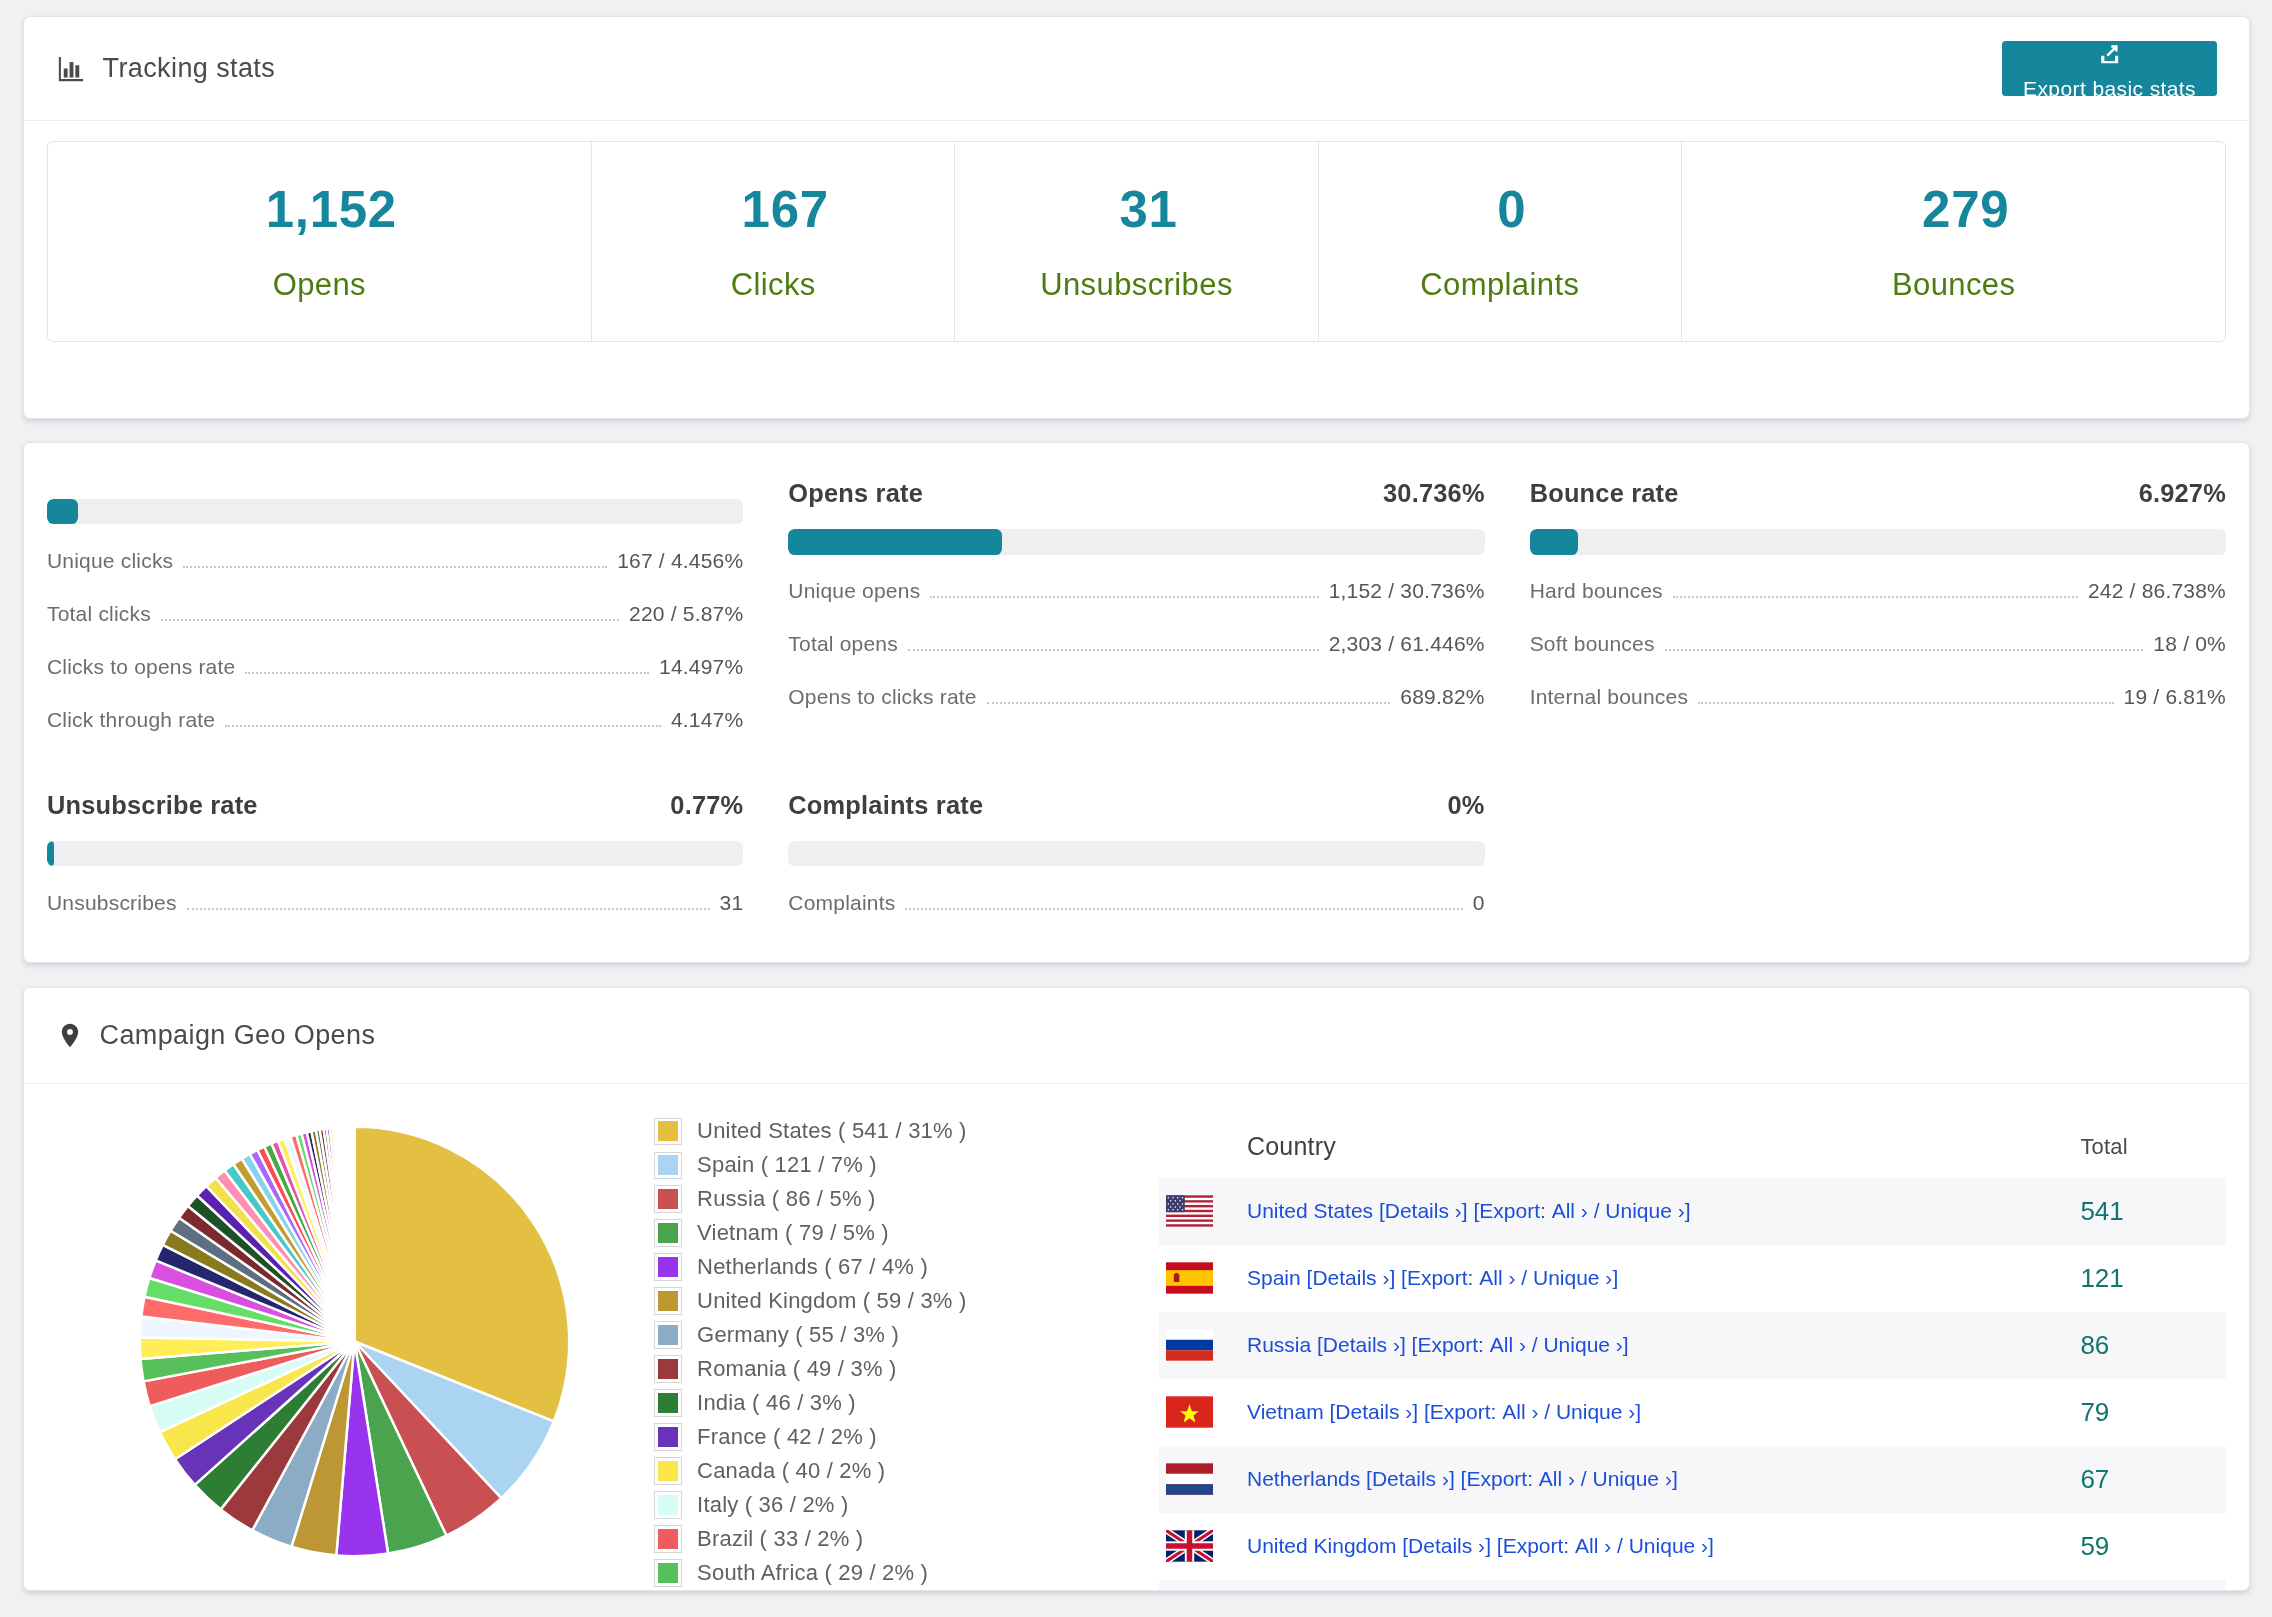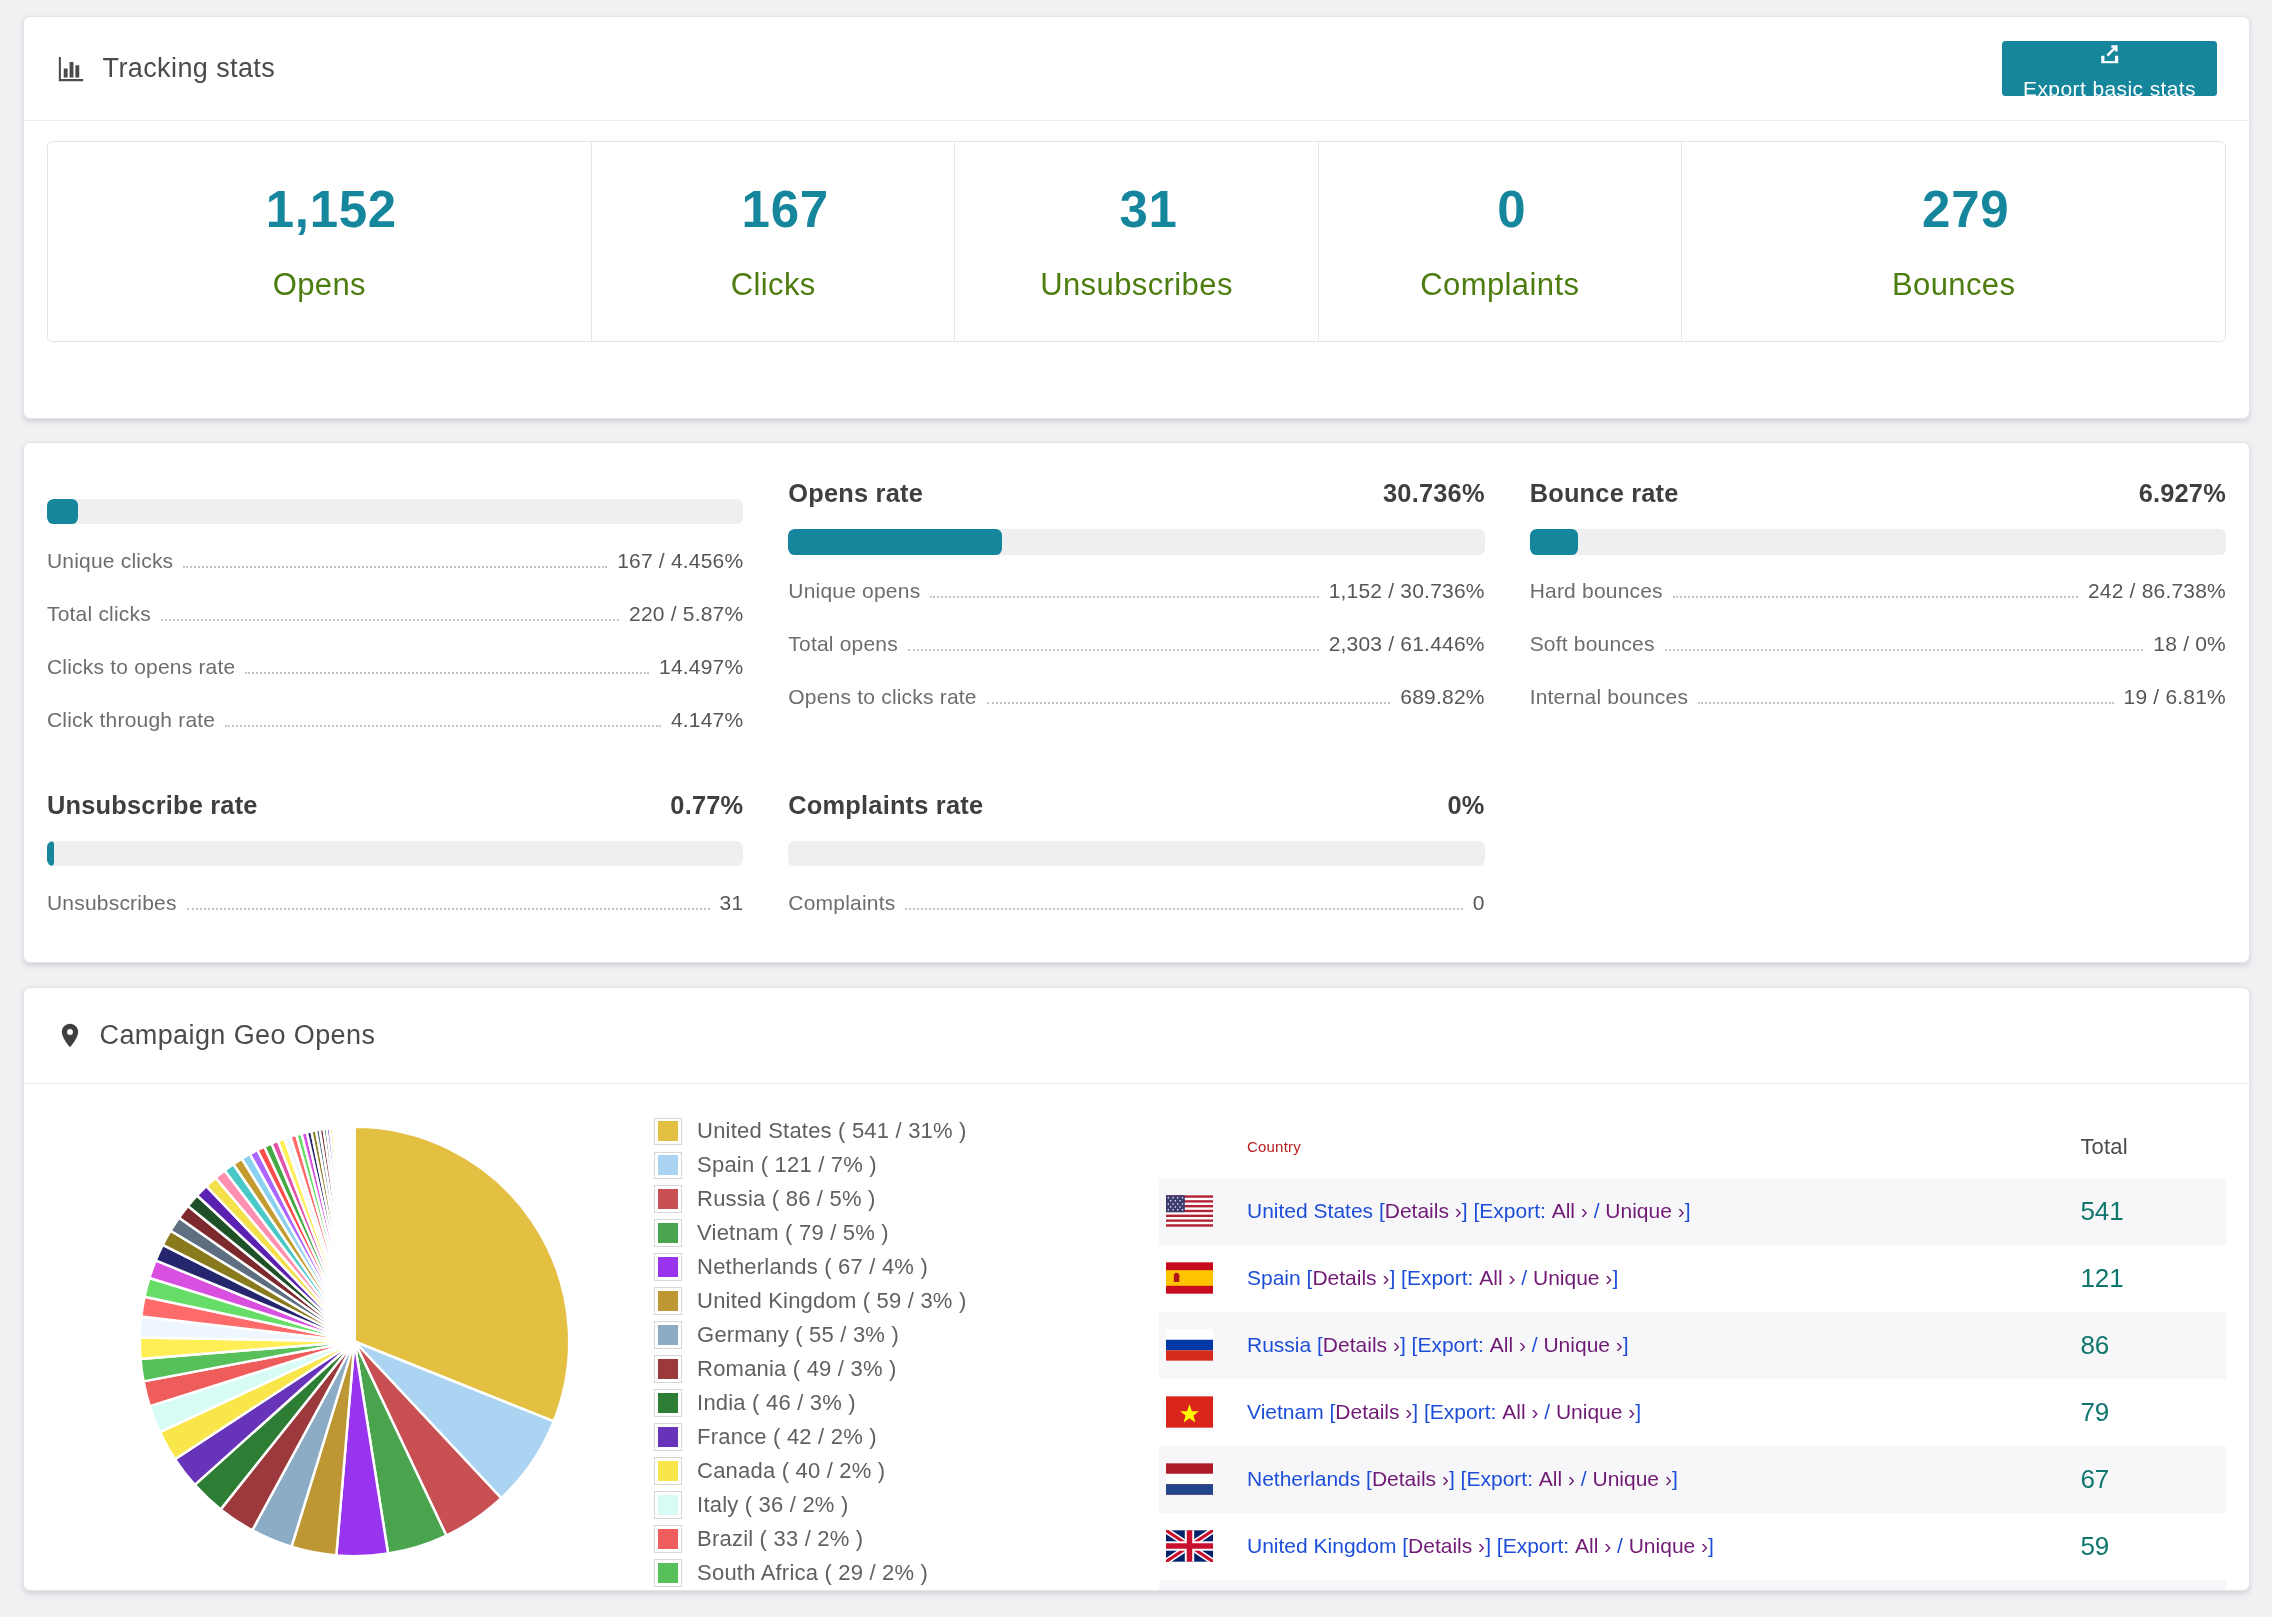--- a/index.html
+++ b/index.html
@@ -38,29 +38,29 @@
   .geo-head{display:flex;align-items:center;height:79px;padding:8px 32px;}
   .geo-body{display:flex;align-items:flex-start;}
   .pie-col{width:630px;box-sizing:border-box;padding:40px 0 0 113px;flex:none;}
   .legend-col{width:505px;flex:none;padding-top:34px;}
   .legend-item{display:flex;align-items:center;gap:15.5px;margin-bottom:6.4px;}
   .lg-sq{width:20px;height:20px;border:1.4px solid #d6d6d6;padding:2.8px;background:#fff;flex:none;}
   .lg-sq>i{display:block;width:100%;height:100%;}
   .legend-label{font-size:22px;color:#606060;letter-spacing:0.2px;white-space:nowrap;}
   .table-col{flex:1;margin:32px 22.6px 0 0;}
   .t-head{display:flex;align-items:center;height:62px;}
-  .t-country-h{flex:1;padding-left:88px;font-size:15px;color:#b91c1c;letter-spacing:0.2px;}
+  .t-country-h{flex:1;padding-left:88px;font-size:25px;color:#404040;letter-spacing:0.2px;}
   .t-total-h{width:146px;font-size:22px;color:#4c4c4c;letter-spacing:0.2px;}
   .geo-row{display:flex;align-items:center;height:67px;}
   .geo-row.stripe{background:#f7f7f9;}
   .cell-country{flex:1;display:flex;align-items:center;padding-left:7px;font-size:21px;color:#3f3f3f;}
   .flag{width:47px;height:32px;flex:none;margin-right:34px;display:block;}
   .flag svg{display:block;width:100%;height:100%;}
   .cell-country .plain{color:#1d4ed8;white-space:pre;}
-  .cell-country a{color:#701a75;text-decoration:none;white-space:pre;cursor:pointer;}
+  .cell-country a{color:#1d4ed8;text-decoration:none;white-space:pre;cursor:pointer;}
   .cell-total{width:146px;font-size:26px;color:#0f766e;}
   svg.icon{display:block;}
 </style>
 </head>
 <body>
 
 <div class="page">
 
   <section class="card" style="margin-top:15.5px;">
     <div class="card-head">

